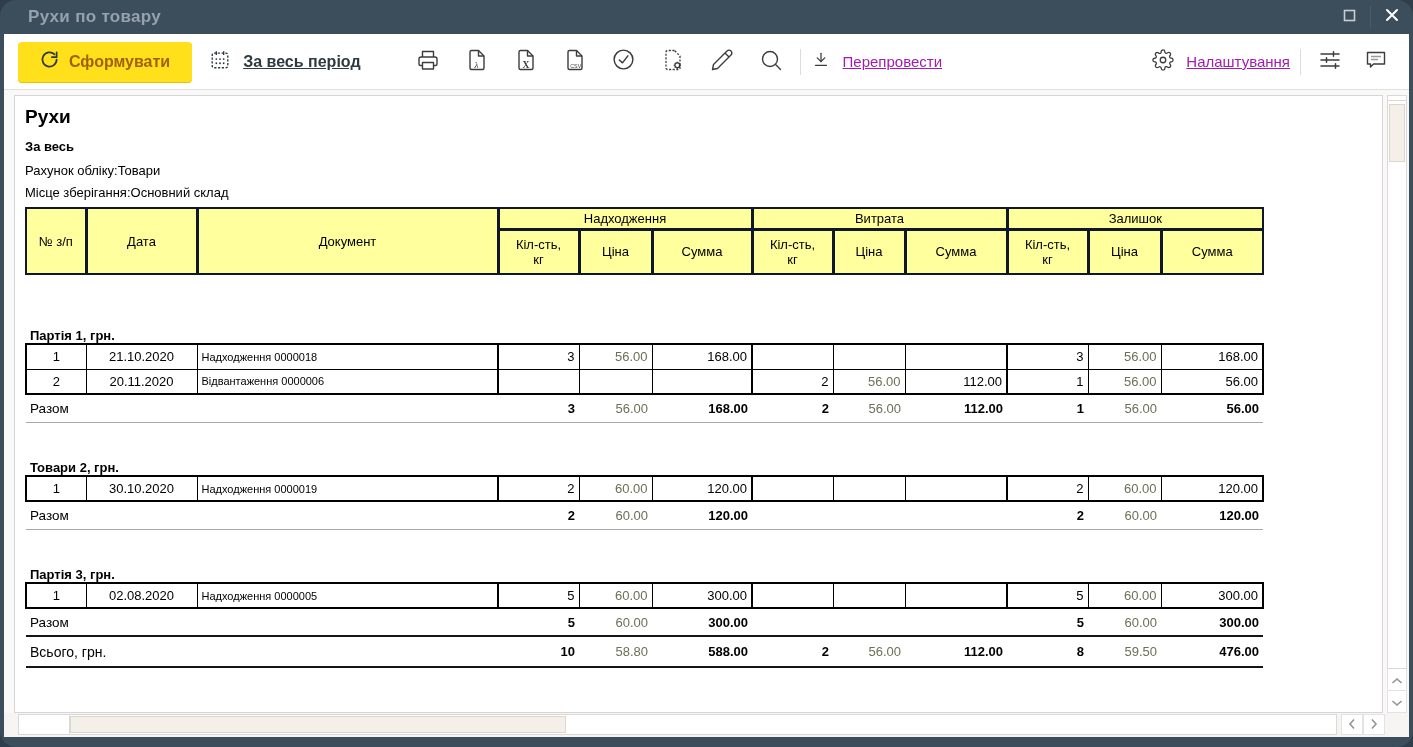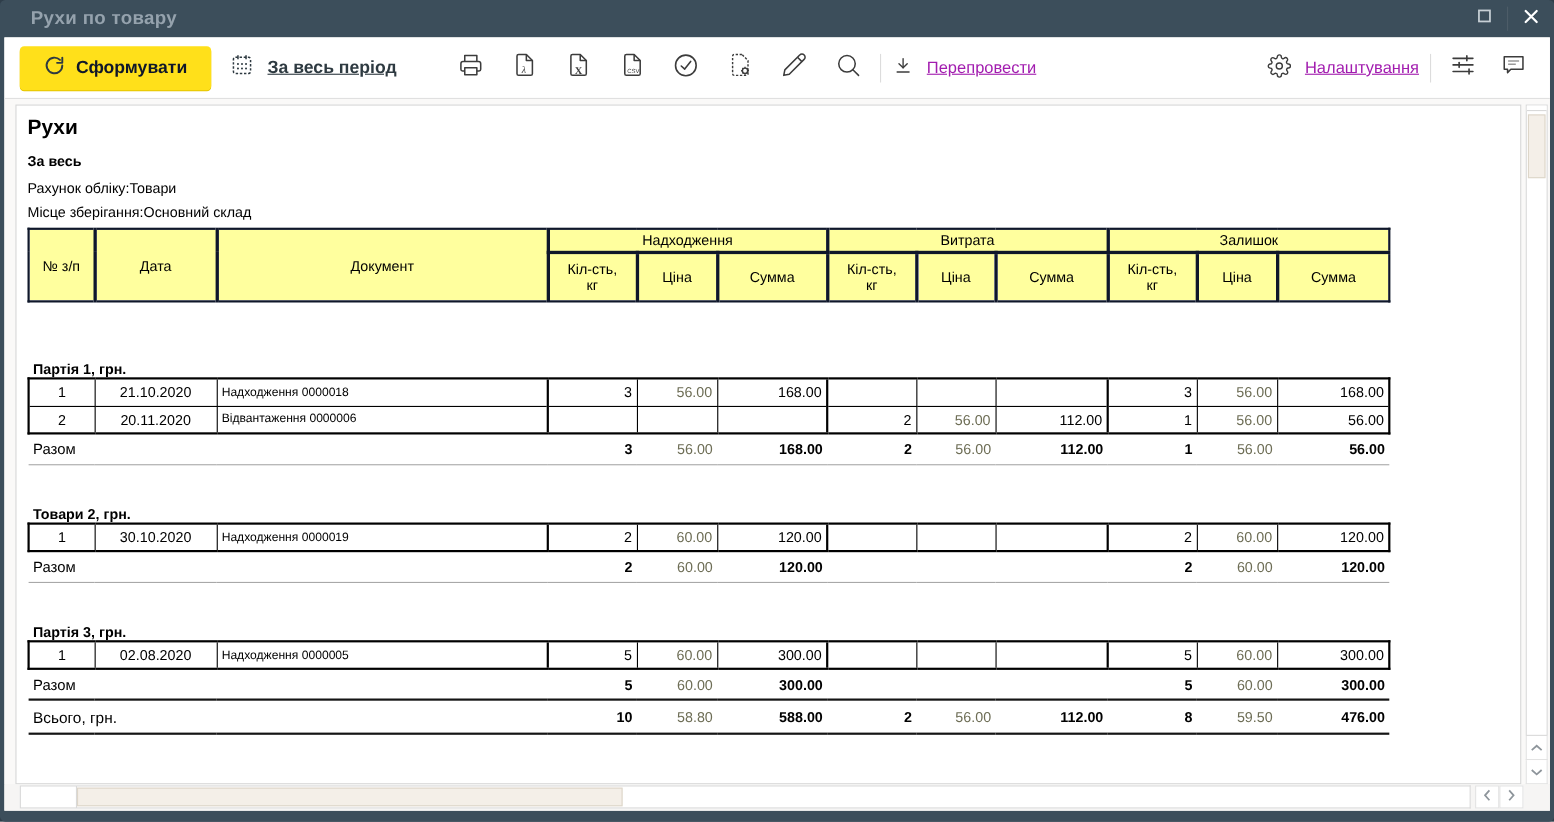--- a/index.html
+++ b/index.html
@@ -2,39 +2,39 @@
 <html><head>
 <meta charset="utf-8">
 <style>
   * { box-sizing: border-box; }
   html,body { margin:0; padding:0; }
   body {
     width:1413px; height:747px; overflow:hidden;
     font-family:"Liberation Sans", sans-serif;
     background:#2f3e4a;
   }
-  .window{ position:absolute; inset:0; background:#3C4E5B; border-radius:5px; overflow:hidden; }
+  .window{ position:absolute; inset:0; background:#3C4E5B; border-radius:16px; overflow:hidden; }
 
   
   .titlebar{ height:34px; display:flex; align-items:center; color:#95A2AD; }
   .titlebar .title{ padding-left:28px; font-size:17px; font-weight:600; letter-spacing:.3px; }
   .win-controls{ margin-left:auto; display:flex; height:34px; align-items:stretch; }
   .win-btn{ width:42px; display:flex; align-items:center; justify-content:center; cursor:pointer; }
   .win-sep{ width:1px; background:#4d5c68; margin:6px 0; }
 
   
   .frame{ position:absolute; left:4px; right:4px; top:34px; bottom:10px;
           background:#F6F5F4; display:flex; flex-direction:column; }
 
   
   .toolbar{ height:56px; background:#fff; border-bottom:1px solid #E0E0E0;
             display:flex; align-items:center; padding:0 14px; flex:none; }
   .btn-generate{ height:40px; padding:0 22px; background:#FFE01A; border:none; border-radius:4px;
             display:flex; align-items:center; gap:10px; font-family:inherit;
-            font-size:16px; font-weight:700; color:#0f172a; cursor:pointer;
+            font-size:16px; font-weight:700; color:#a16207; cursor:pointer;
             box-shadow:0 1px 0 #e4c400; }
   .tb-group{ display:flex; align-items:center; gap:12px; cursor:pointer;text-decoration:underline; }
   .tb-group.bold{ margin-left:17px; font-size:16px; font-weight:700; color:#2E3A41; }
   .tb-group.plain{ font-size:15px; font-weight:400; color:#a21caf; }
   .icons-cluster{ display:flex; align-items:center; gap:11px; margin-left:48px; }
   .tb-icon{ width:38px; height:38px; display:flex; align-items:center; justify-content:center;
             border-radius:4px; cursor:pointer; }
   .tb-sep{ width:1px; height:26px; background:#DCDCDC; margin:0 10px; }
   .settings-group{ margin-left:auto; }
   .right-icons{ display:flex; align-items:center; gap:8px; }

